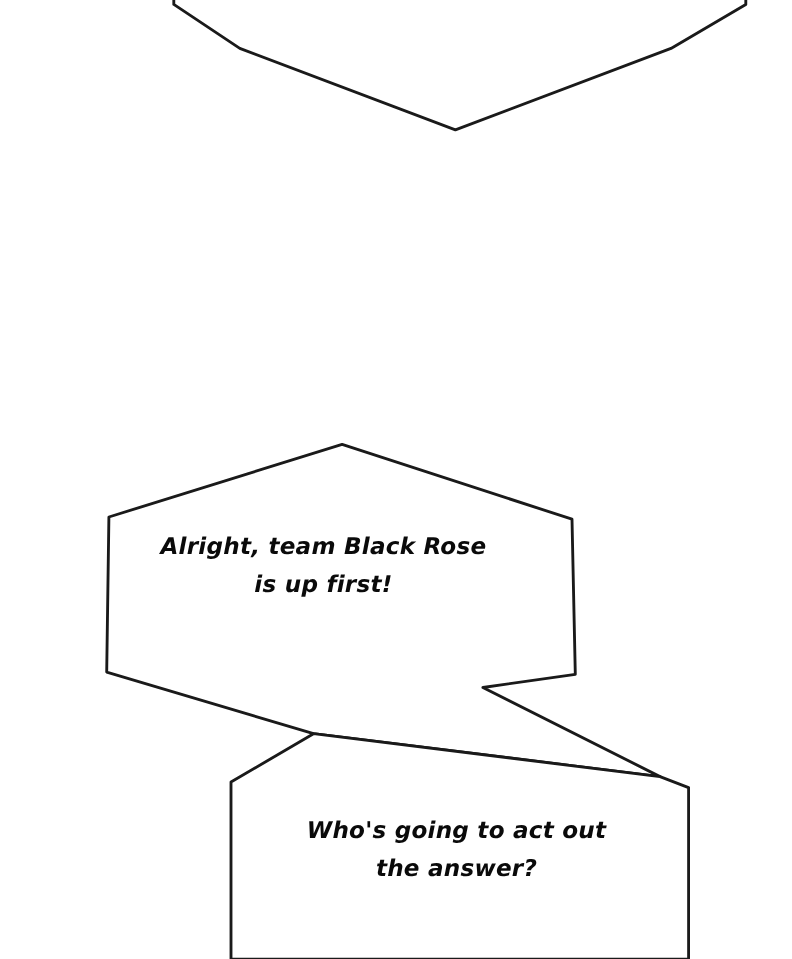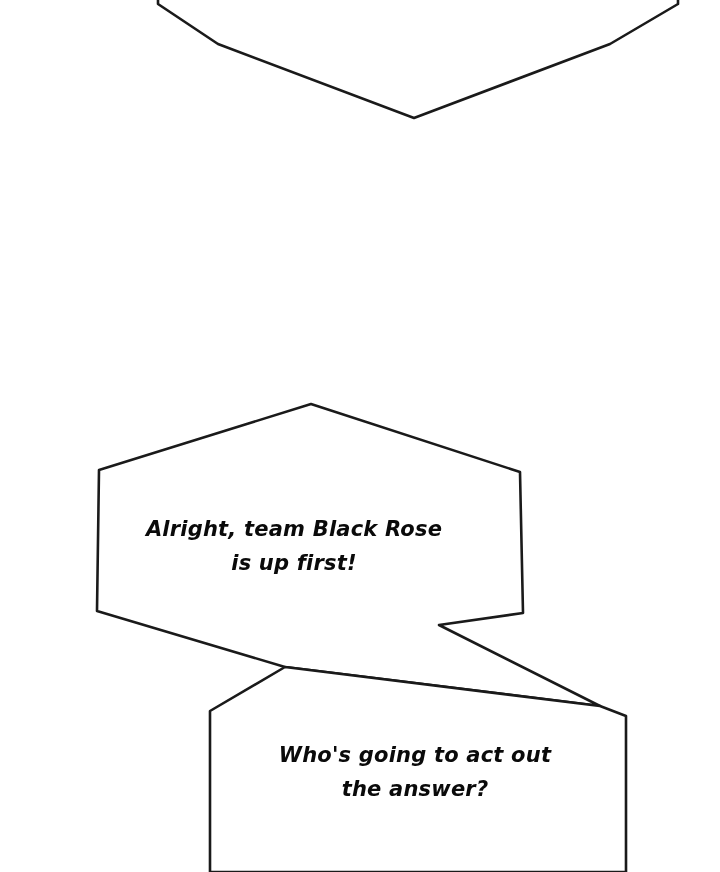--- a/index.html
+++ b/index.html
@@ -30,21 +30,21 @@
     font-style: italic;
     font-weight: 700;
     font-size: 21px;
     line-height: 34px;
     letter-spacing: 0.2px;
     white-space: pre-line;
     user-select: none;
   }
   #text-bubble-1 {
     left: 100px;
-    top: 512px;
+    top: 480px;
     width: 388px;
   }
   #text-bubble-2 {
     left: 205px;
     top: 738px;
     width: 420px;
     font-style: italic;
   }
 </style>
 </head>

